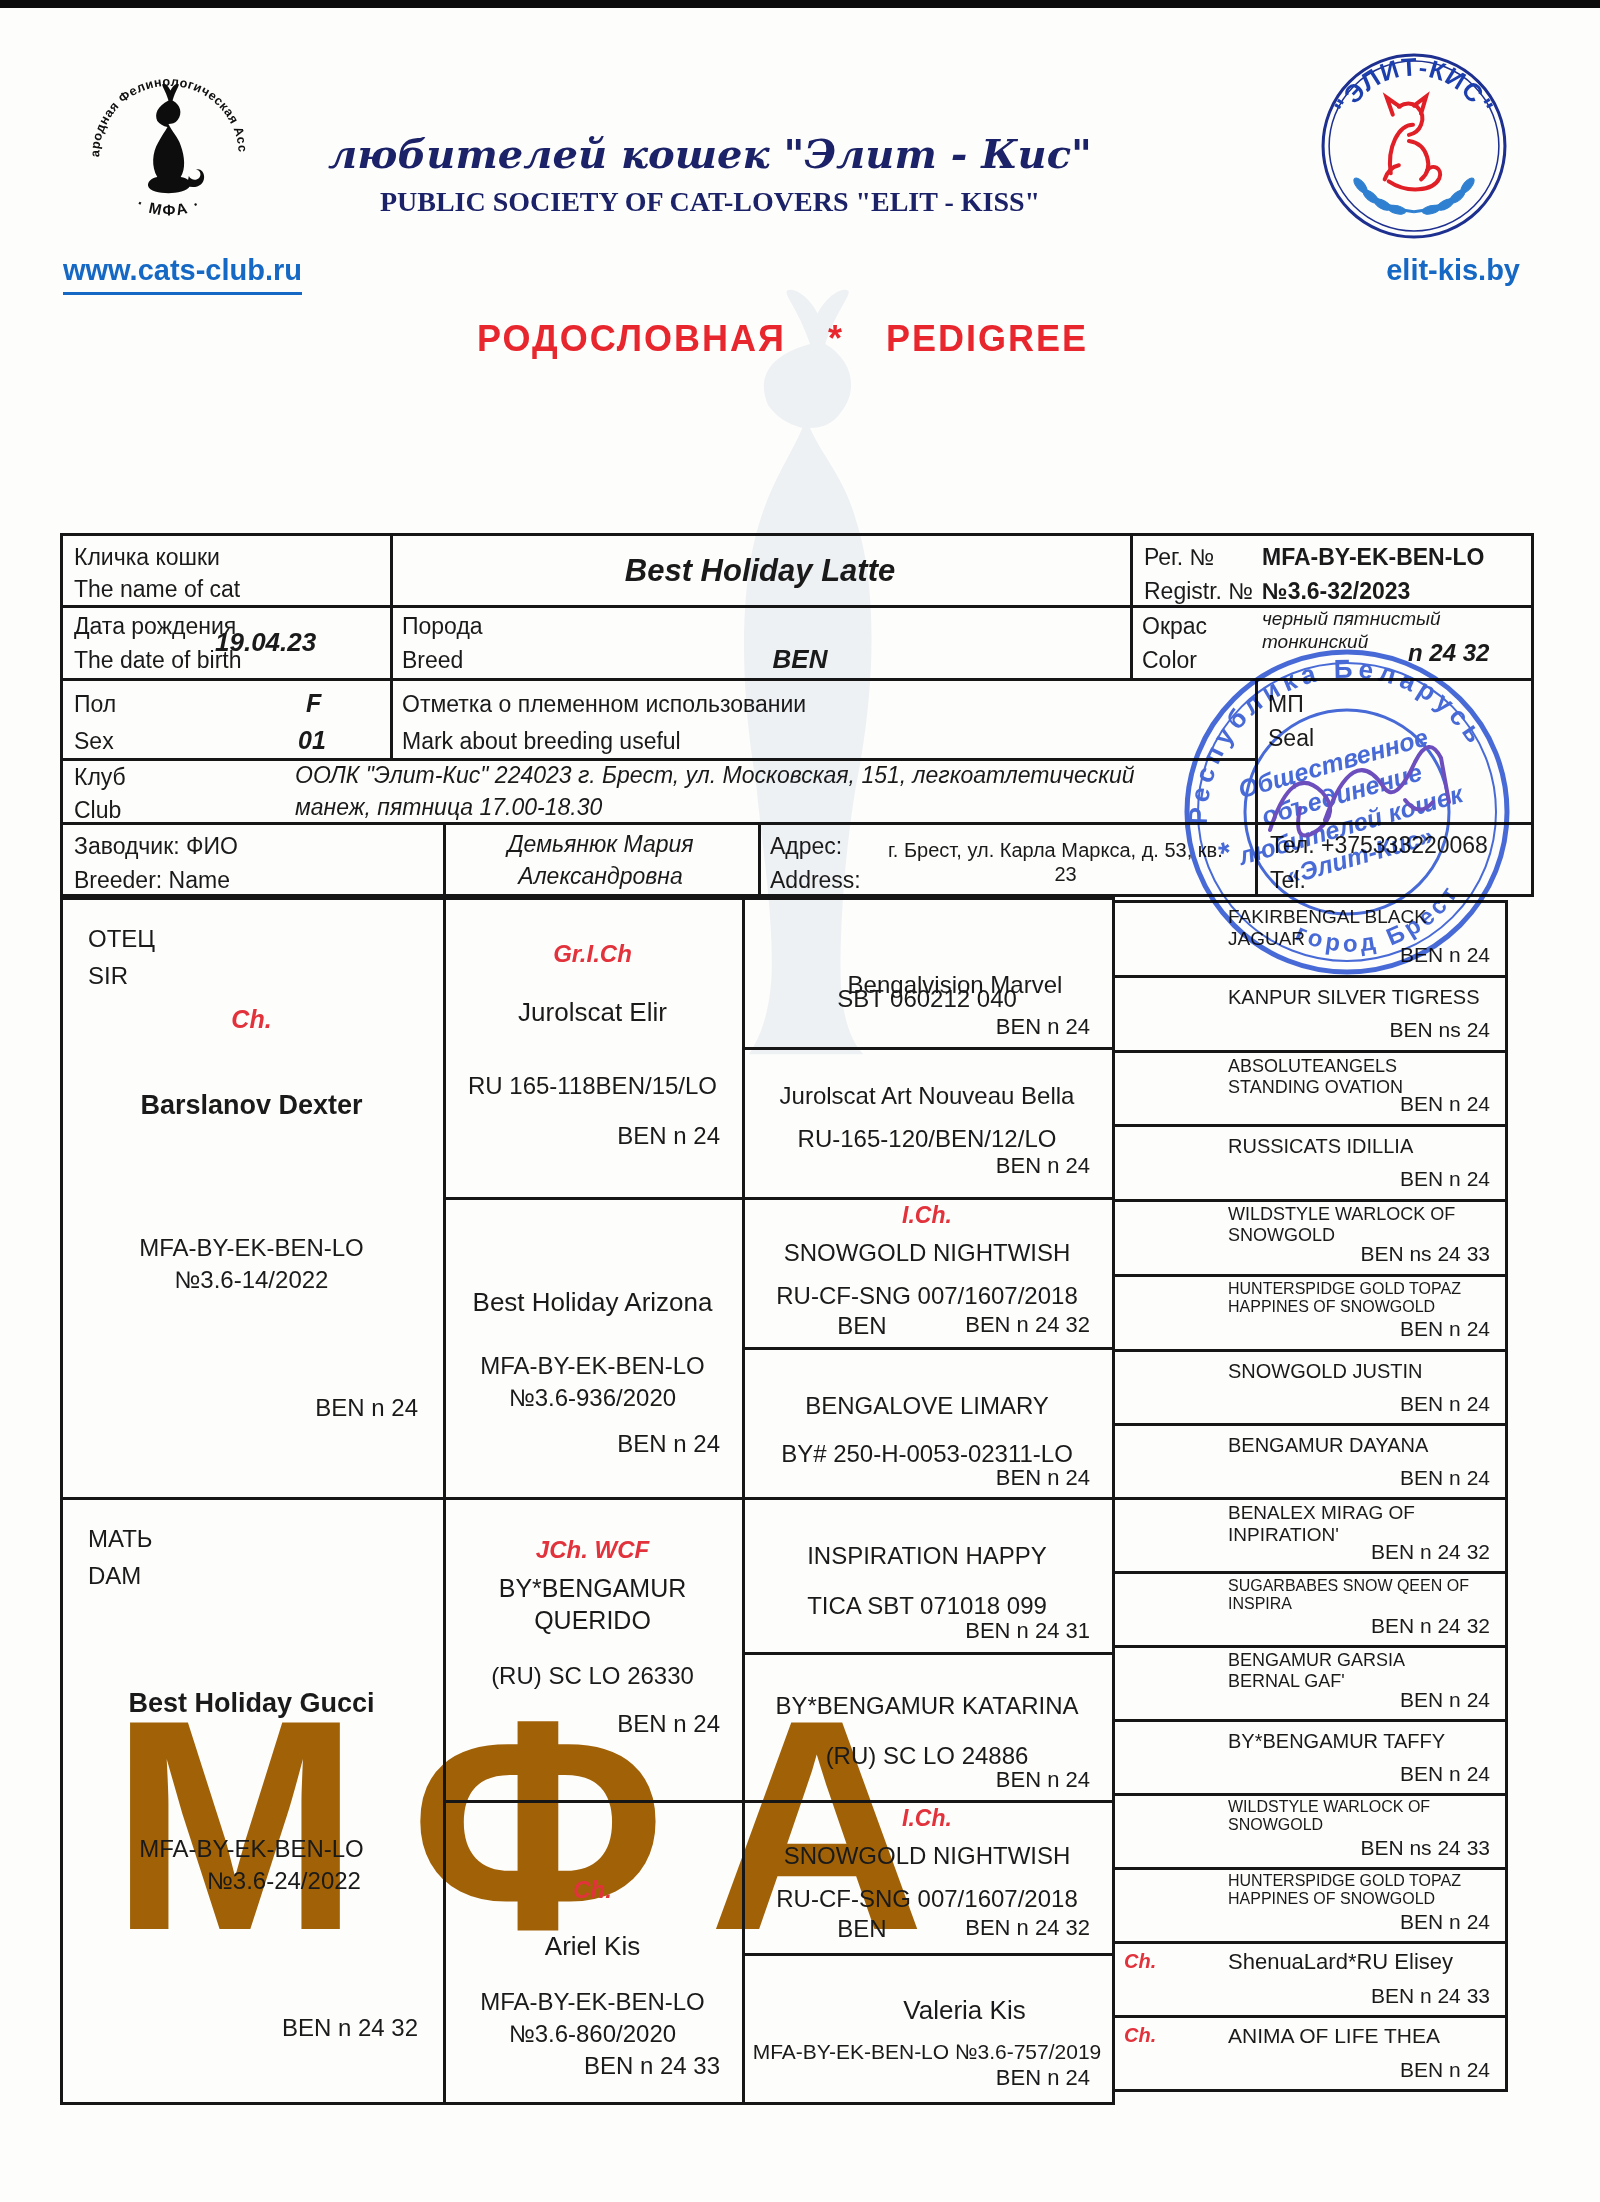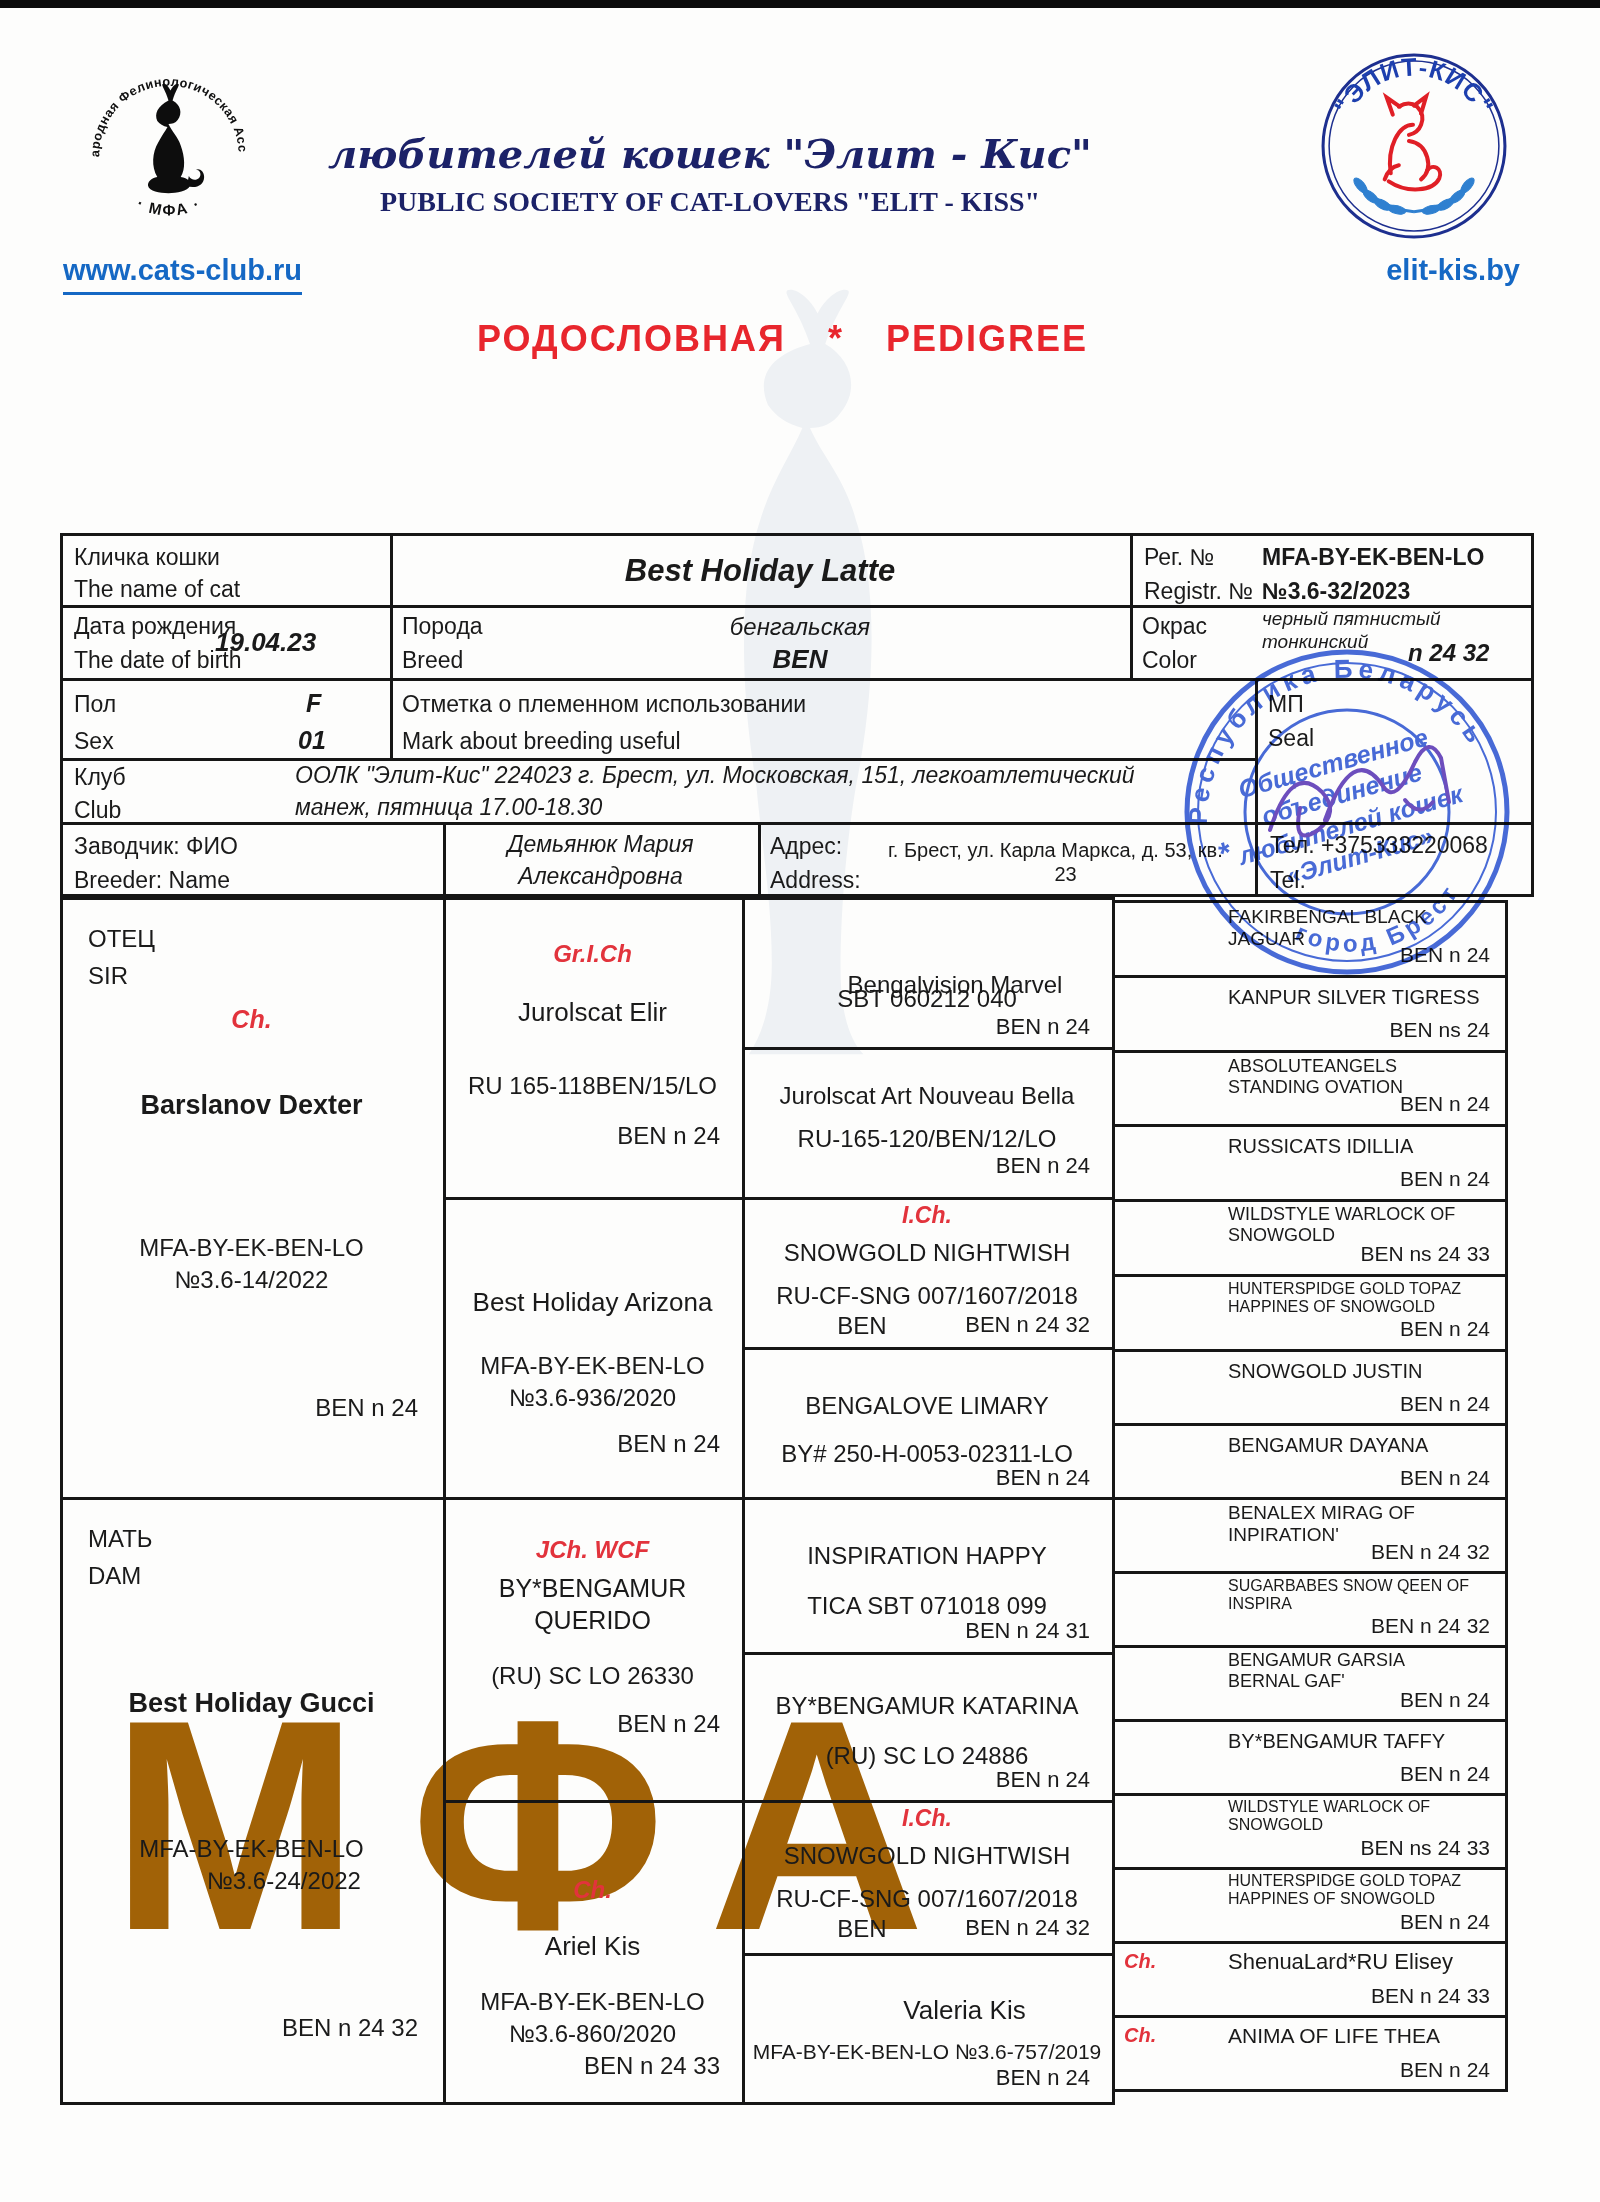--- a/index.html
+++ b/index.html
@@ -119,21 +119,20 @@
   <div class="t" style="left:1144px;top:543px;">Рег. №</div>
   <div class="t" style="left:1144px;top:577px;">Registr. №</div>
   <div class="t b" style="left:1262px;top:543px;">MFA-BY-EK-BEN-LO</div>
   <div class="t b" style="left:1262px;top:577px;">№3.6-32/2023</div>
 
   <div class="t" style="left:74px;top:612px;">Дата рождения</div>
   <div class="t" style="left:74px;top:646px;">The date of birth</div>
   <div class="t b i f26" style="left:215px;top:626px;">19.04.23</div>
   <div class="t" style="left:402px;top:612px;">Порода</div>
   <div class="t" style="left:402px;top:646px;">Breed</div>
-  <div class="t i f24 ctr" style="left:520px;top:611px;width:560px;">бенгальская</div>
   <div class="t b i f26 ctr" style="left:520px;top:643px;width:560px;">BEN</div>
   <div class="t" style="left:1142px;top:612px;">Окрас</div>
   <div class="t" style="left:1142px;top:646px;">Color</div>
   <div class="t i f19" style="left:1262px;top:607px;">черный пятнистый</div>
   <div class="t i f19" style="left:1262px;top:630px;">тонкинский</div>
   <div class="t b i f24" style="left:1408px;top:637px;">n 24 32</div>
 
   <div class="t" style="left:74px;top:690px;">Пол</div>
   <div class="t" style="left:74px;top:727px;">Sex</div>
   <div class="t b i f25" style="left:306px;top:687px;">F</div>

